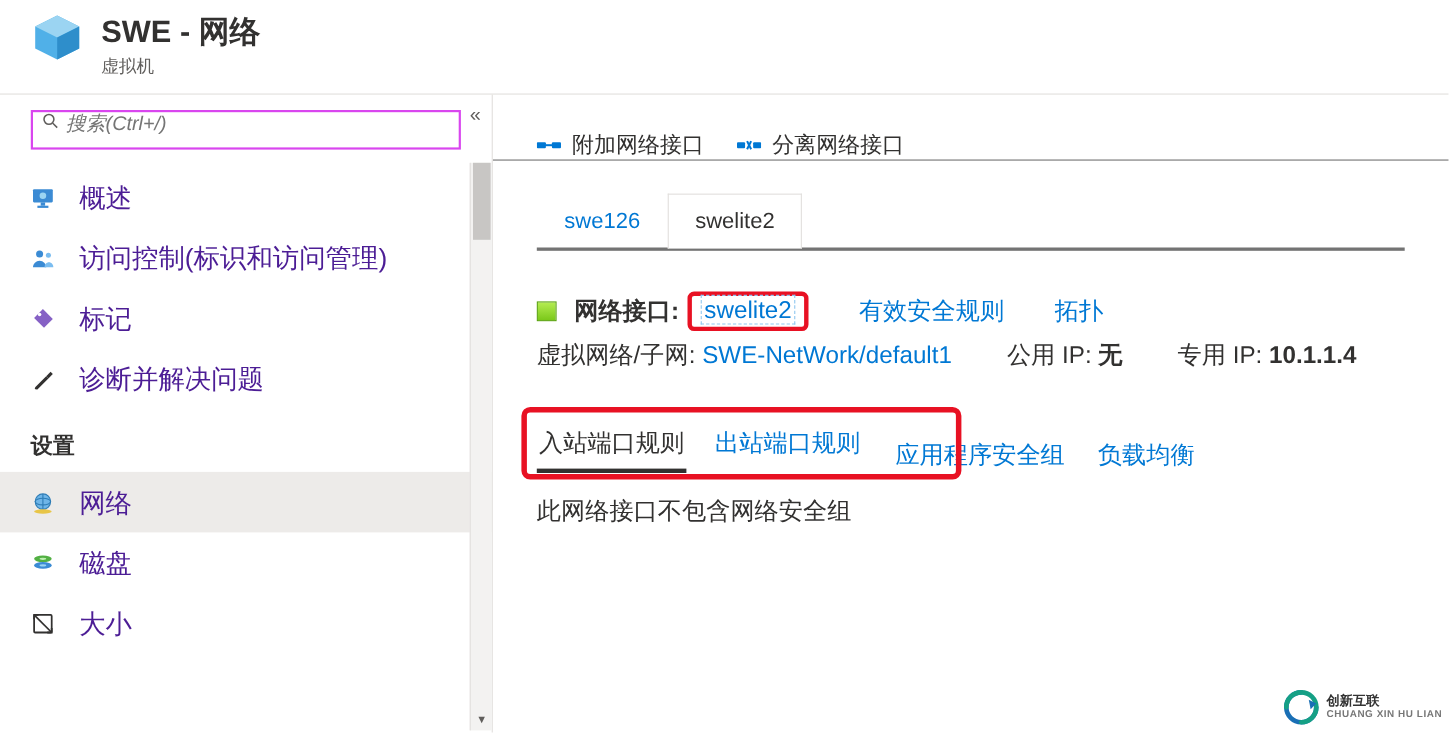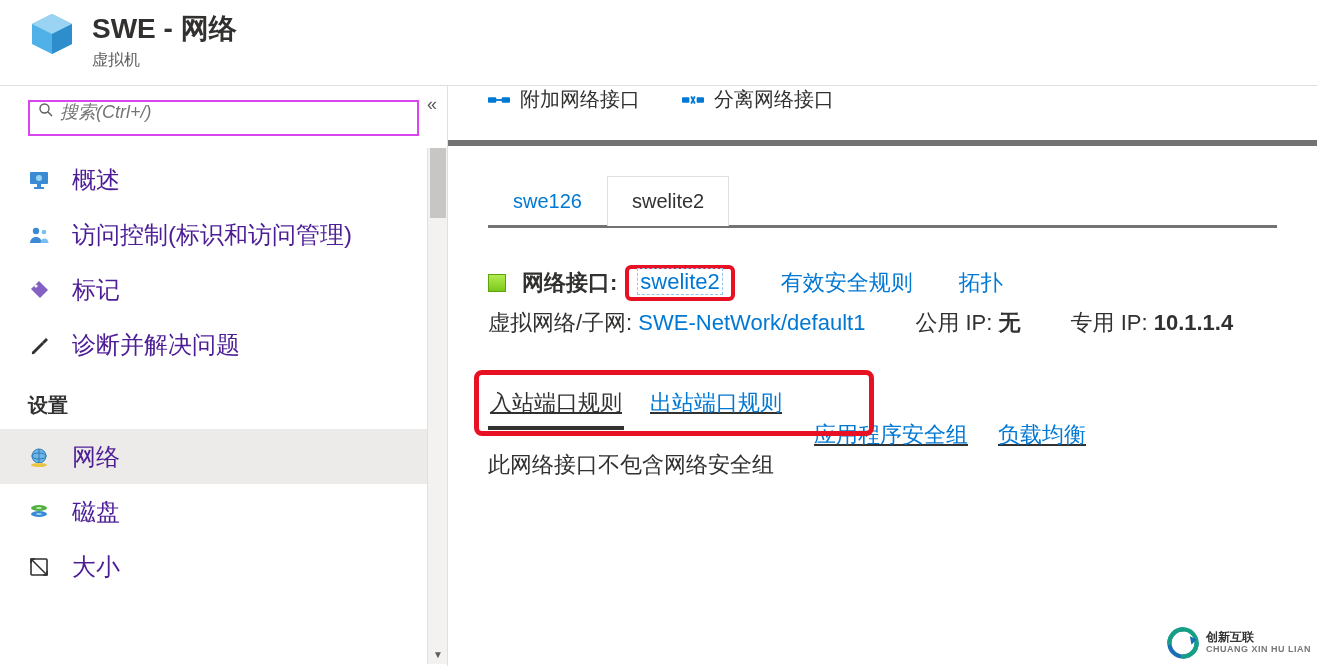--- a/index.html
+++ b/index.html
@@ -30,21 +30,21 @@
   .menu-heading { padding: 20px 28px 10px 28px; font-size: 20px; font-weight: 600; color: #323130; }
 
   .vtrack { position: absolute; right: 0; top: 0; width: 20px; height: 100%; background: #f3f2f1; border-left: 1px solid #e1dfdd; }
   .vthumb { position: absolute; top: 0; left: 2px; width: 16px; height: 70px; background: #c8c6c4; }
   .vtrack .arrow { position: absolute; left: 0; width: 20px; height: 20px; display:flex; align-items:center; justify-content:center; font-size:10px; color:#605e5c;}
   .vtrack .arrow.up { top:0;}
   .vtrack .arrow.down { bottom:0;}
 
   
   .main { flex: 1; display: flex; flex-direction: column; }
-  .toolbar { display: flex; align-items: flex-start; height: 60px; border-bottom: 6px solid #737373; padding: 0 40px; gap: 42px; }
+  .toolbar { display: flex; align-items: flex-end; height: 60px; border-bottom: 1px solid #737373; padding: 0 40px; gap: 30px; }
   .tool-btn { display: flex; align-items: center; gap: 10px; font-size: 20px; color: #323130; cursor: pointer; }
   .tool-btn svg { width: 22px; height: 18px; }
 
   .content { padding: 30px 40px; flex: 1; position: relative; }
 
   .nic-tabs { display: flex; border-bottom: 3px solid #737373; margin-bottom: 40px; }
   .nic-tab { height: 50px; padding: 0 24px; display: flex; align-items: center; font-size: 20px; cursor: pointer; border: 1px solid transparent; border-bottom: none; margin-bottom:-1px;}
   .nic-tab.inactive { color: #0078d4; }
   .nic-tab.active { color: #323130; border-color: #e1dfdd; background:#fff; }
 
@@ -251,21 +251,21 @@
         <span class="seg">
           <span>公用 IP:</span>
           <span class="bold">无</span>
         </span>
         <span class="seg" style="margin-right:0;">
           <span>专用 IP:</span>
           <span class="bold">10.1.1.4</span>
         </span>
       </div>
 
-      <div style="display:flex; align-items:flex-end;text-decoration:underline;">
+      <div style="display:flex; align-items:center;">
         <div class="rule-tabs-wrap">
           <div class="red-box-lg"></div>
           <div class="rule-tabs">
             <div class="rule-tab active">入站端口规则</div>
             <div class="rule-tab">出站端口规则</div>
           </div>
         </div>
         <div class="trail-tabs">
           <span class="link">应用程序安全组</span>
           <span class="link">负载均衡</span>

